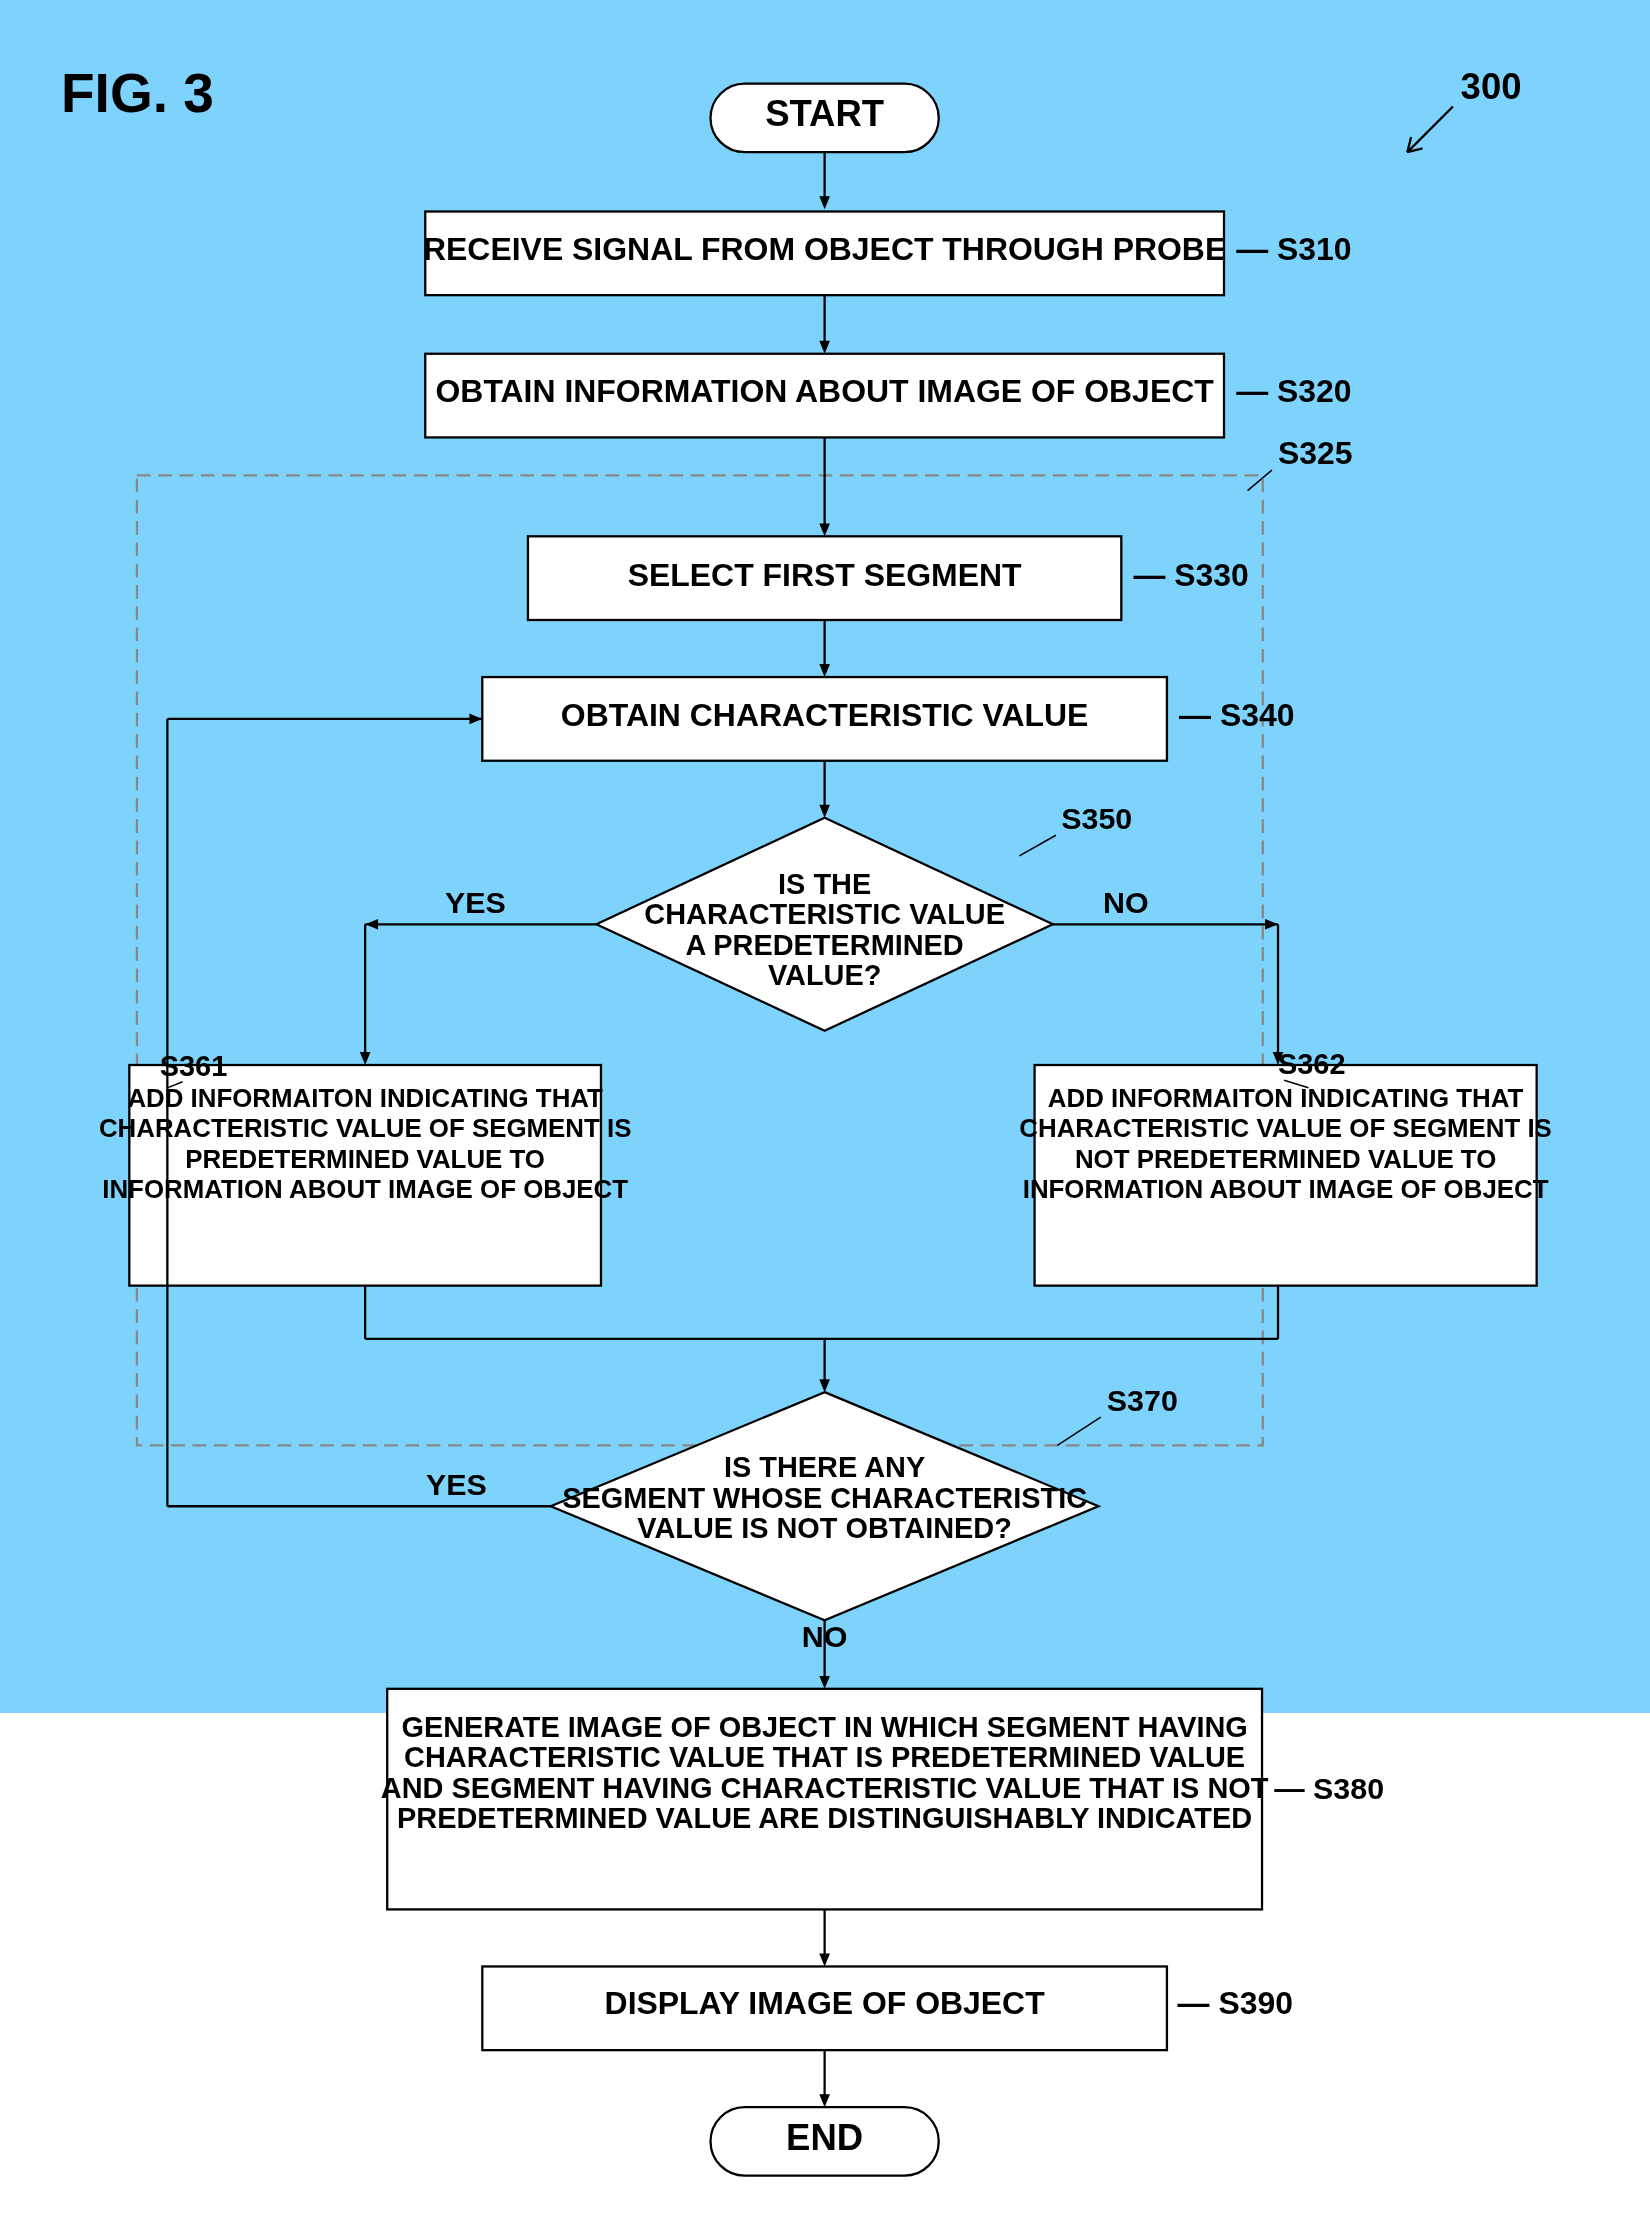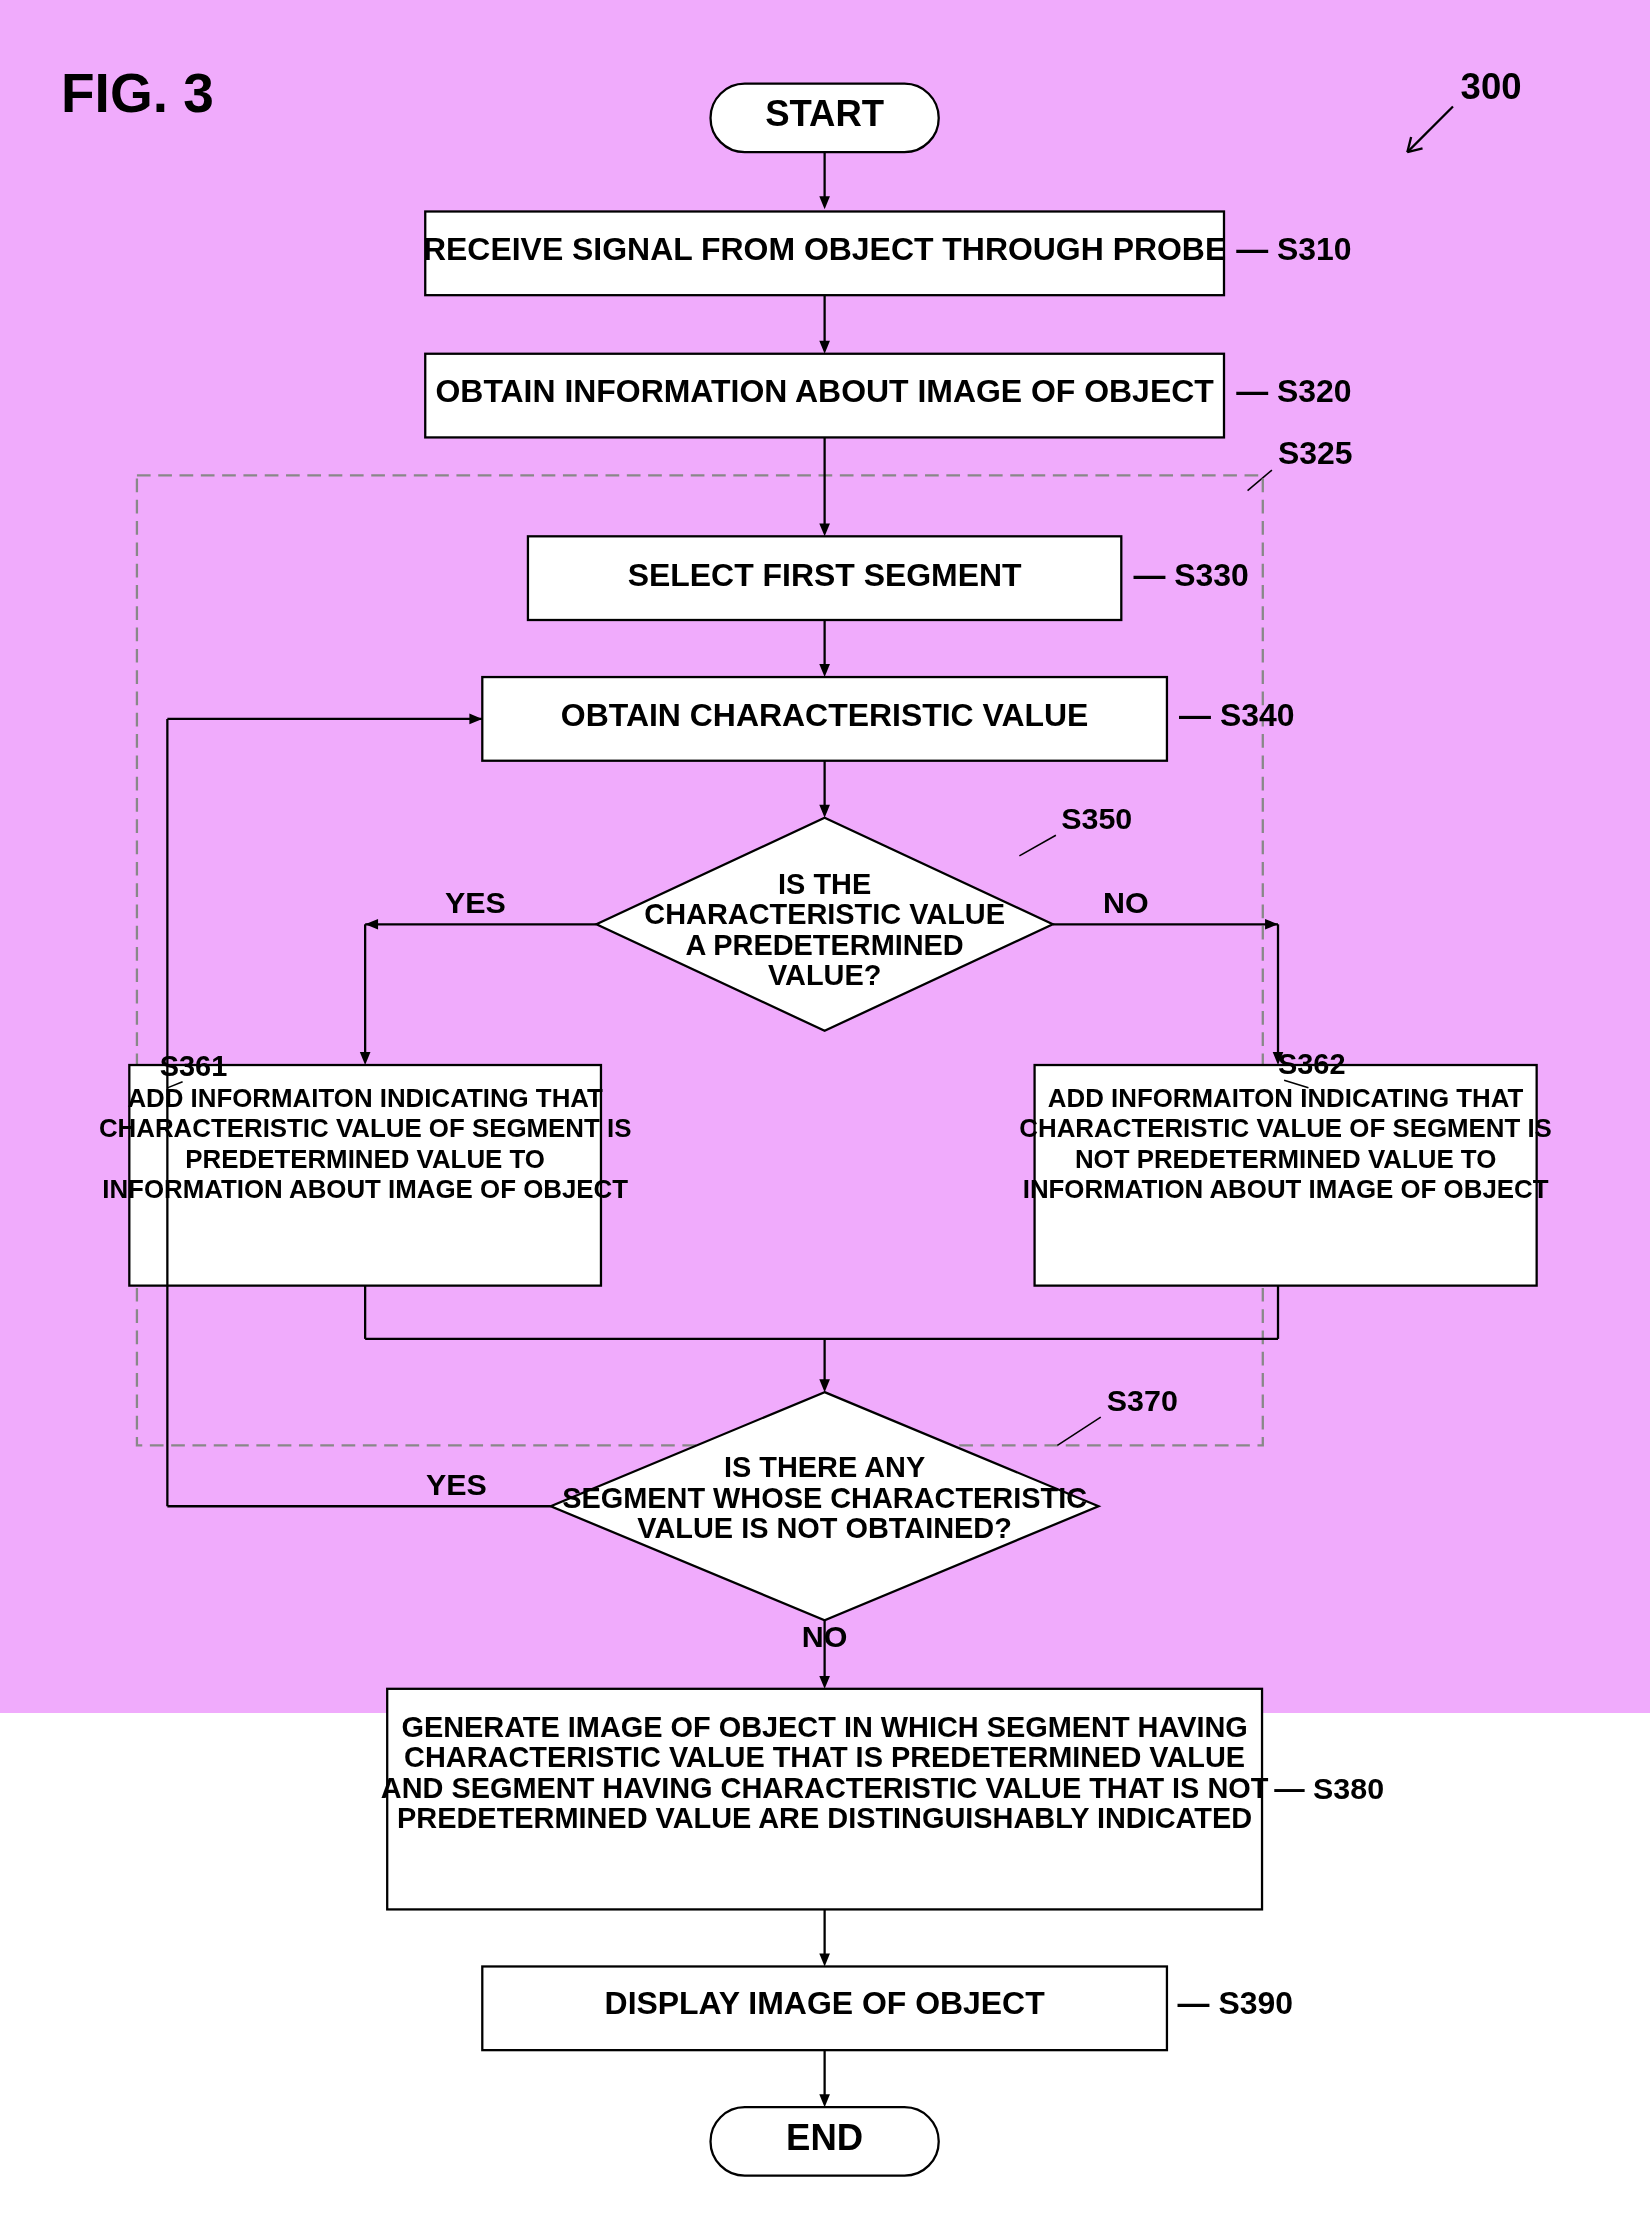--- a/index.html
+++ b/index.html
@@ -9,21 +9,21 @@
       width: 1650px;
       height: 2216px;
       position: relative;
       overflow: hidden;
     }
 
     .page {
       width: 1650px;
       height: 1713px;
       position: relative;
-      background: #f0abfc;
+      background: #7dd3fc;
       padding: 46px;
     }
 
     .fig-label {
       font-size: 55px;
       font-weight: bold;
       position: absolute;
       top: 61px;
       left: 61px;
     }

